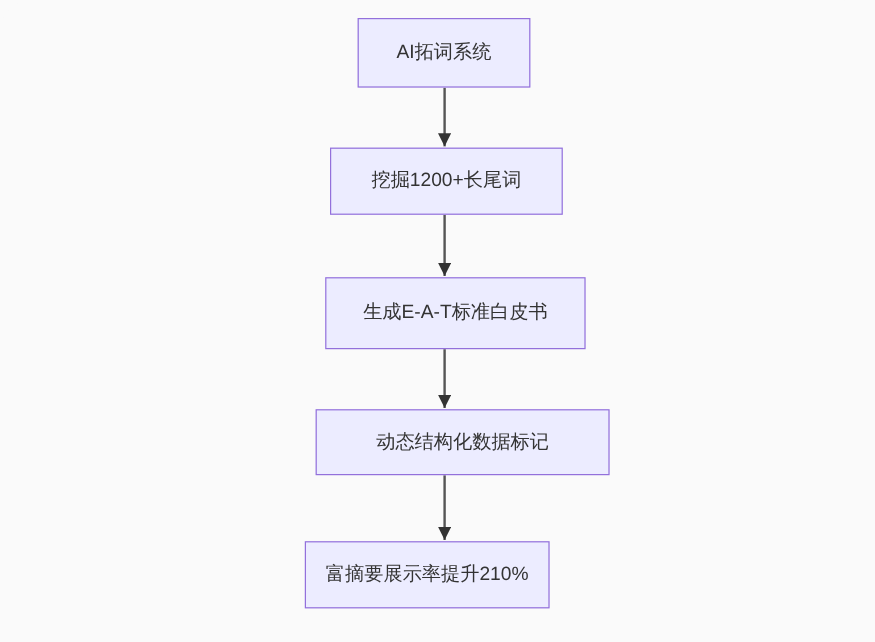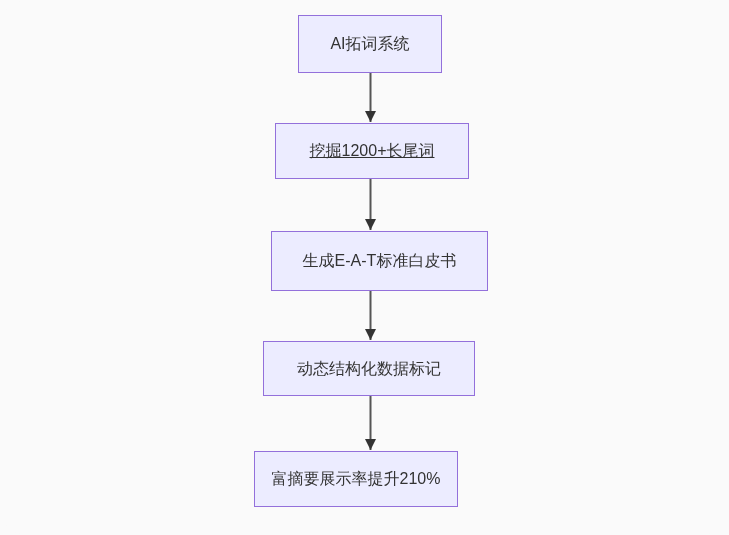--- a/index.html
+++ b/index.html
@@ -32,23 +32,23 @@
     color: #333333;
     font-size: 16px;
     line-height: 1.2;
     display: flex;
     align-items: center;
     justify-content: center;
     text-align: center;
     white-space: nowrap;
   }
   .n1 { left: 298px; top: 15px;  width: 144px; height: 58px; }
-  .n2 { left: 275px; top: 123px; width: 194px; height: 56px; text-decoration: underline; }
+  .n2 { left: 275px; top: 123px; width: 194px; height: 56px; }
   .n3 { left: 271px; top: 231px; width: 217px; height: 60px; text-align: center; }
-  .n4 { left: 263px; top: 341px; width: 212px; height: 55px; align-items: center; }
+  .n4 { left: 263px; top: 341px; width: 245px; height: 55px; align-items: center; }
   .n5 { left: 254px; top: 451px; width: 204px; height: 56px; }
 </style>
 </head>
 <body>
 
 <div id="canvas">
 
   <svg class="edges" width="729" height="535" viewBox="0 0 729 535" xmlns="http://www.w3.org/2000/svg">
     <defs>
       <marker id="arrowhead" viewBox="0 0 10 10" markerUnits="userSpaceOnUse" markerWidth="11" markerHeight="11" refX="10" refY="5" orient="auto">

